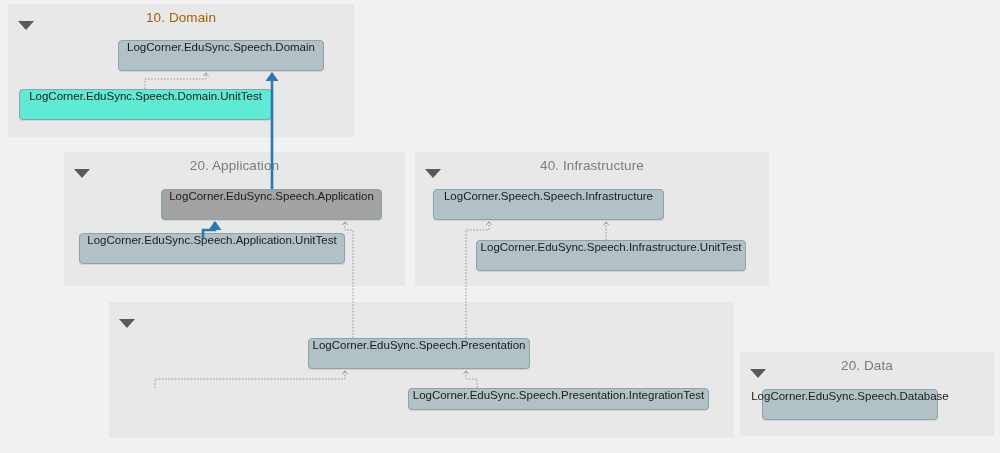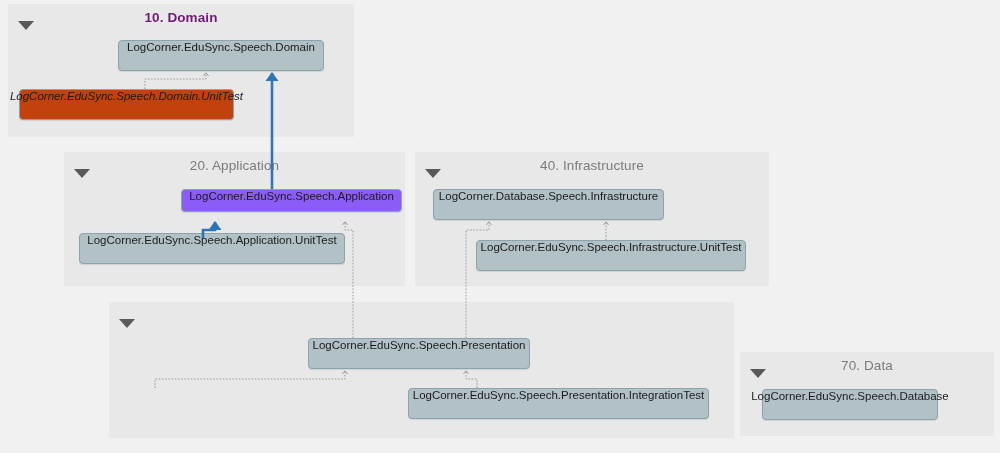--- a/index.html
+++ b/index.html
@@ -71,60 +71,60 @@
     pointer-events: none;
     overflow: visible;
   }
 </style>
 </head>
 <body>
 
 <div id="canvas">
     <div class="group" style="left: 8px; top: 4px; width: 346px; height: 133px; background: rgb(232, 232, 232);">
       <div class="collapse-icon"></div>
-      <div class="group-title" style="color: #701a75; font-weight: bold;">10. Domain</div>
+      <div class="group-title" style="color: #a16207;">10. Domain</div>
     </div>
     <div class="group" style="left: 64px; top: 152px; width: 341px; height: 134px; background: rgb(232, 232, 232);">
       <div class="collapse-icon"></div>
       <div class="group-title" style="color: rgb(123, 123, 123);">20. Application</div>
     </div>
     <div class="group" style="left: 415px; top: 152px; width: 354px; height: 134px; background: rgb(232, 232, 232);">
       <div class="collapse-icon"></div>
       <div class="group-title" style="color: rgb(123, 123, 123);">40. Infrastructure</div>
     </div>
     <div class="group" style="left: 109px; top: 302px; width: 625px; height: 136px; background: rgb(232, 232, 232);">
       <div class="collapse-icon"></div>
       <div class="group-title" style="color: rgb(123, 123, 123); margin-top: 28px;">30. Presentation</div>
     </div>
     <div class="group" style="left: 740px; top: 352px; width: 254px; height: 84px; background: rgb(232, 232, 232);">
       <div class="collapse-icon"></div>
-      <div class="group-title" style="color: rgb(123, 123, 123);">70. Data</div>
+      <div class="group-title" style="color: rgb(123, 123, 123);">20. Data</div>
     </div>
     <div class="node" style="left: 118px; top: 40px; width: 206px; height: 31px; background: rgb(178, 193, 198); border-color: rgb(139, 163, 171); color: rgb(27, 27, 27);">
       <span>LogCorner.EduSync.Speech.Domain</span>
     </div>
-    <div class="node" style="left: 19px; top: 89px; width: 215px; height: 31px; background: #c2410c; border-color: rgb(139, 163, 171); color: rgb(27, 27, 27); font-style: italic;">
+    <div class="node" style="left: 19px; top: 89px; width: 253px; height: 31px; background: #5eead4; border-color: rgb(139, 163, 171); color: rgb(27, 27, 27);">
       <span>LogCorner.EduSync.Speech.Domain.UnitTest</span>
     </div>
-    <div class="node" style="left: 161px; top: 189px; width: 221px; height: 23px; background: #8b5cf6; border-color: rgb(139, 163, 171); color: rgb(27, 27, 27); margin-left: 20px;">
+    <div class="node" style="left: 161px; top: 189px; width: 221px; height: 31px; background: #a3a3a3; border-color: rgb(139, 163, 171); color: rgb(27, 27, 27);">
       <span>LogCorner.EduSync.Speech.Application</span>
     </div>
     <div class="node" style="left: 79px; top: 233px; width: 266px; height: 31px; background: rgb(178, 193, 198); border-color: rgb(139, 163, 171); color: rgb(27, 27, 27);">
       <span>LogCorner.EduSync.Speech.Application.UnitTest</span>
     </div>
     <div class="node" style="left: 433px; top: 189px; width: 231px; height: 31px; background: rgb(178, 193, 198); border-color: rgb(139, 163, 171); color: rgb(27, 27, 27);">
-      <span>LogCorner.Database.Speech.Infrastructure</span>
+      <span>LogCorner.Speech.Speech.Infrastructure</span>
     </div>
     <div class="node" style="left: 476px; top: 240px; width: 270px; height: 31px; background: rgb(178, 193, 198); border-color: rgb(139, 163, 171); color: rgb(27, 27, 27);">
       <span>LogCorner.EduSync.Speech.Infrastructure.UnitTest</span>
     </div>
     <div class="node" style="left: 296px; top: 338px; width: 222px; height: 31px; background: rgb(178, 193, 198); border-color: rgb(139, 163, 171); color: rgb(27, 27, 27); margin-left: 12px;">
       <span>LogCorner.EduSync.Speech.Presentation</span>
     </div>
-    <div class="node" style="left: 408px; top: 388px; width: 301px; height: 31px; background: rgb(178, 193, 198); border-color: rgb(139, 163, 171); color: rgb(27, 27, 27);">
+    <div class="node" style="left: 408px; top: 388px; width: 301px; height: 22px; background: rgb(178, 193, 198); border-color: rgb(139, 163, 171); color: rgb(27, 27, 27);">
       <span>LogCorner.EduSync.Speech.Presentation.IntegrationTest</span>
     </div>
     <div class="node" style="left: 762px; top: 389px; width: 176px; height: 31px; background: rgb(178, 193, 198); border-color: rgb(139, 163, 171); color: rgb(27, 27, 27);">
       <span>LogCorner.EduSync.Speech.Database</span>
     </div>
   </div>
 
 <svg id="edges">
   <defs>
     <marker id="arrow-solid" markerWidth="7" markerHeight="7" refX="3.2" refY="3" orient="auto" markerUnits="strokeWidth">

